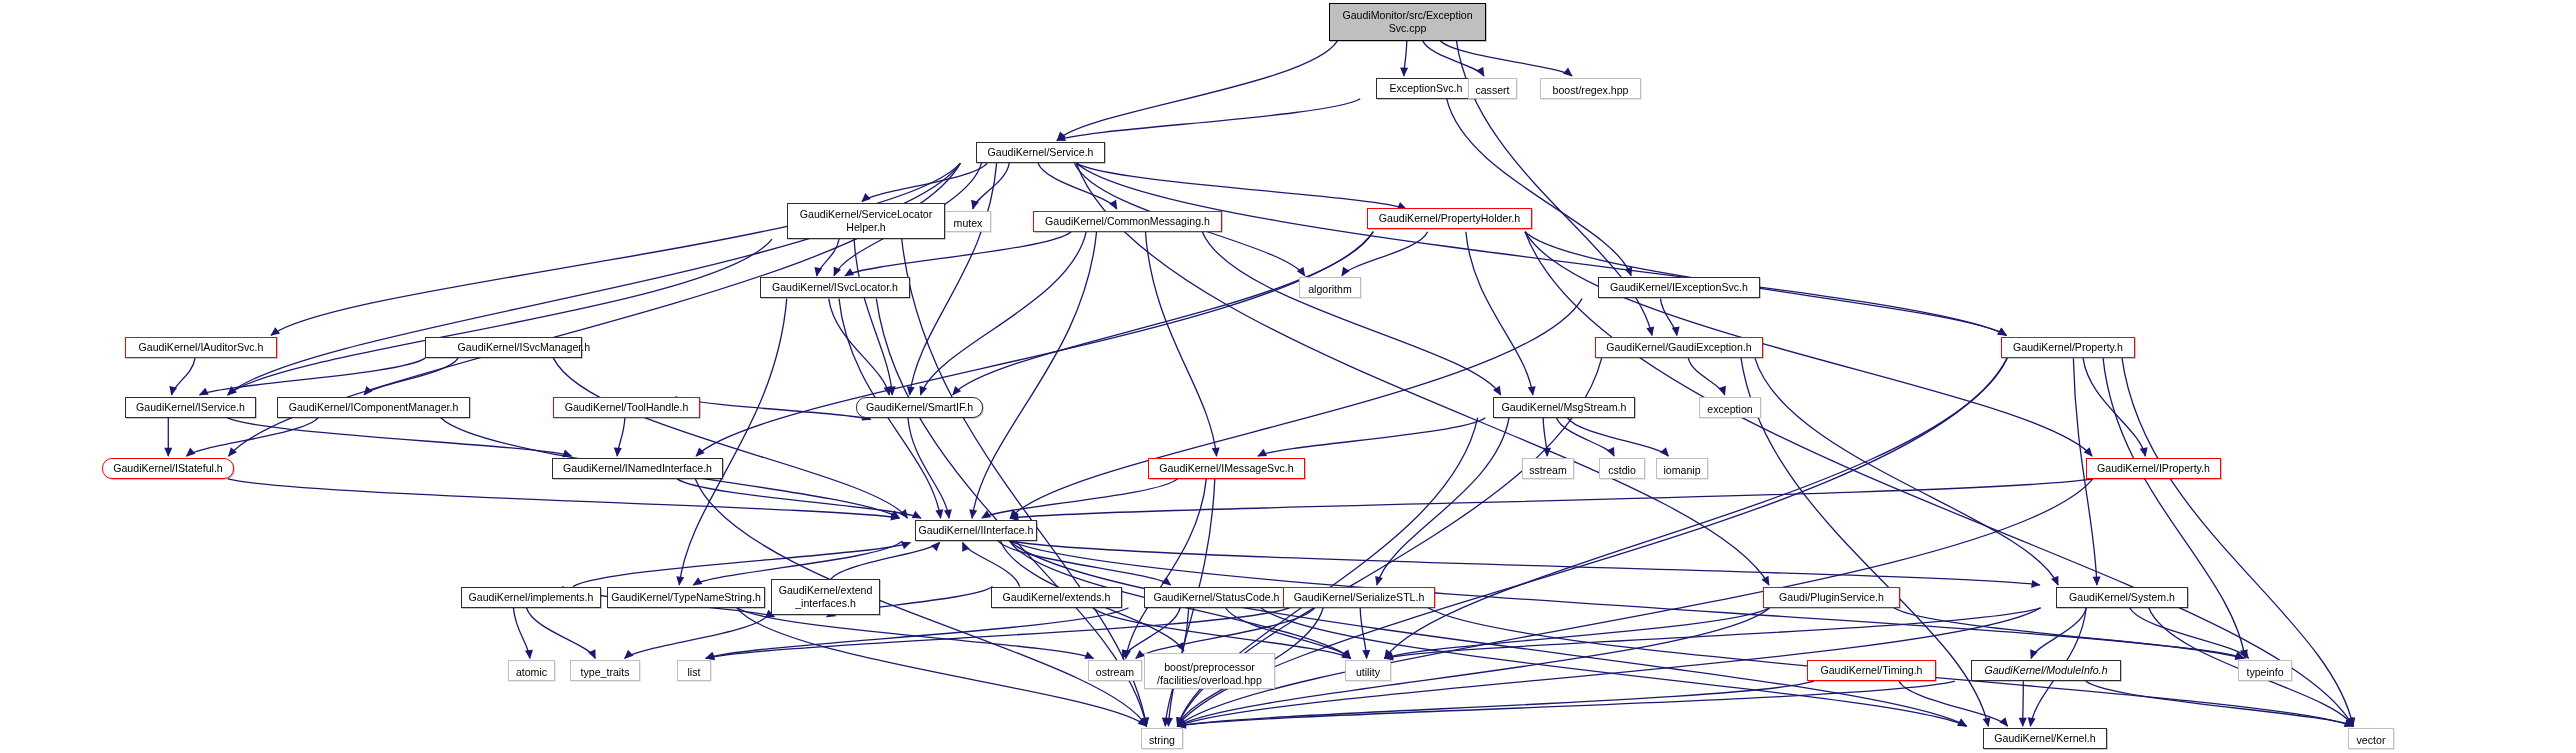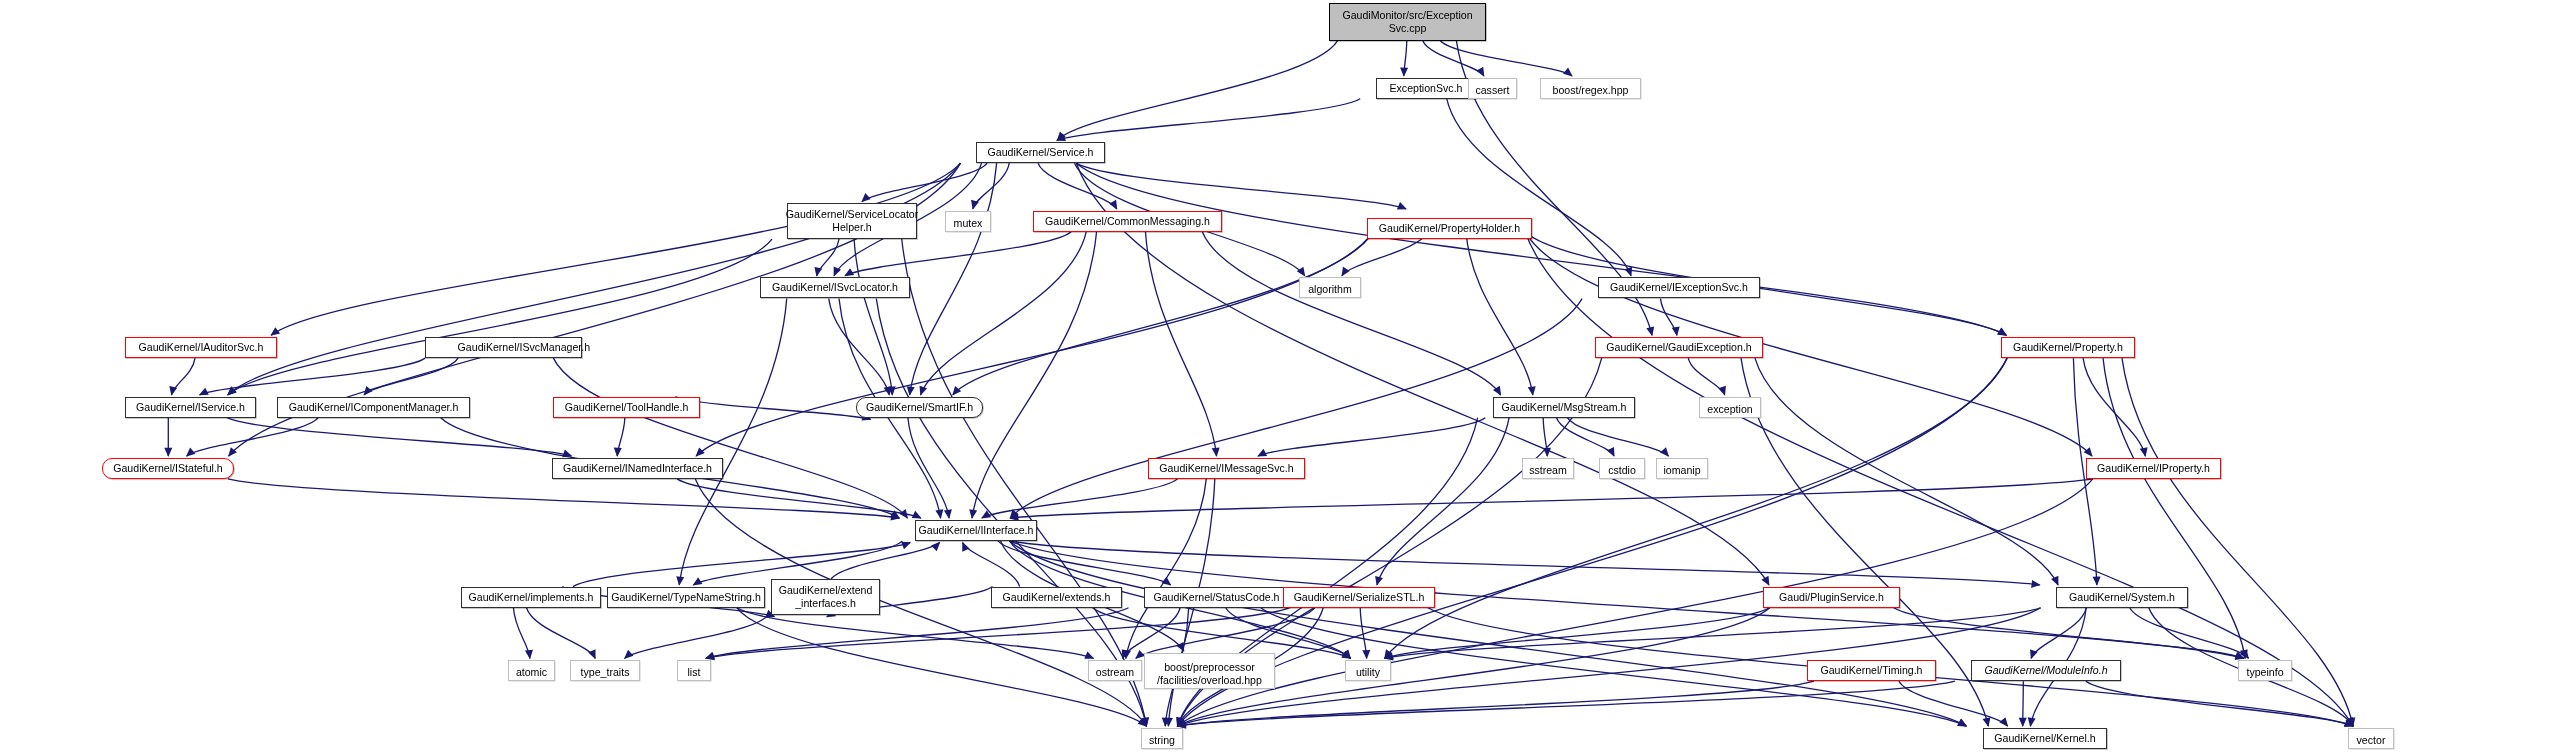--- a/index.html
+++ b/index.html
@@ -178,31 +178,31 @@
     </div>
     <div class="node ext" style="left: 1468px; top: 78px; width: 49px; height: 21px;">
       <div>cassert</div>
     </div>
     <div class="node ext" style="left: 1540px; top: 78px; width: 101px; height: 21px;">
       <div>boost/regex.hpp</div>
     </div>
     <div class="node doc" style="left: 954px; top: 142px; width: 129px; height: 21px;">
       <div>GaudiKernel/Service.h</div>
     </div>
-    <div class="node doc" style="left: 765px; top: 203px; width: 130px; height: 36px;">
+    <div class="node doc" style="left: 765px; top: 203px; width: 158px; height: 36px;">
       <div>GaudiKernel/ServiceLocator</div>
       <div>Helper.h</div>
     </div>
     <div class="node ext" style="left: 945px; top: 211px; width: 46px; height: 21px;">
       <div>mutex</div>
     </div>
     <div class="node red" style="left: 1033px; top: 211px; width: 189px; height: 21px;">
       <div>GaudiKernel/CommonMessaging.h</div>
     </div>
-    <div class="node red" style="left: 1367px; top: 218px; width: 165px; height: 21px; align-items: center;">
+    <div class="node red" style="left: 1367px; top: 208px; width: 165px; height: 21px; align-items: center;">
       <div>GaudiKernel/PropertyHolder.h</div>
     </div>
     <div class="node doc" style="left: 738px; top: 277px; width: 150px; height: 21px;">
       <div>GaudiKernel/ISvcLocator.h</div>
     </div>
     <div class="node ext" style="left: 1299px; top: 277px; width: 62px; height: 21px;">
       <div>algorithm</div>
     </div>
     <div class="node doc" style="left: 1576px; top: 277px; width: 162px; height: 21px;">
       <div>GaudiKernel/IExceptionSvc.h</div>

